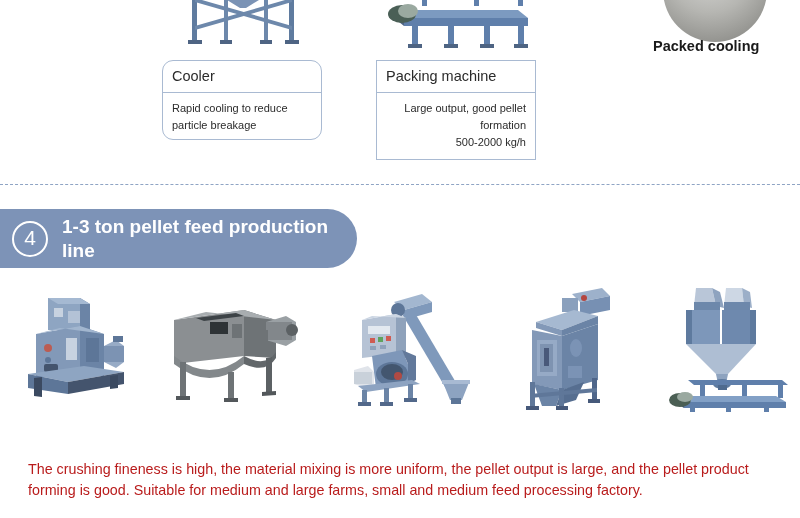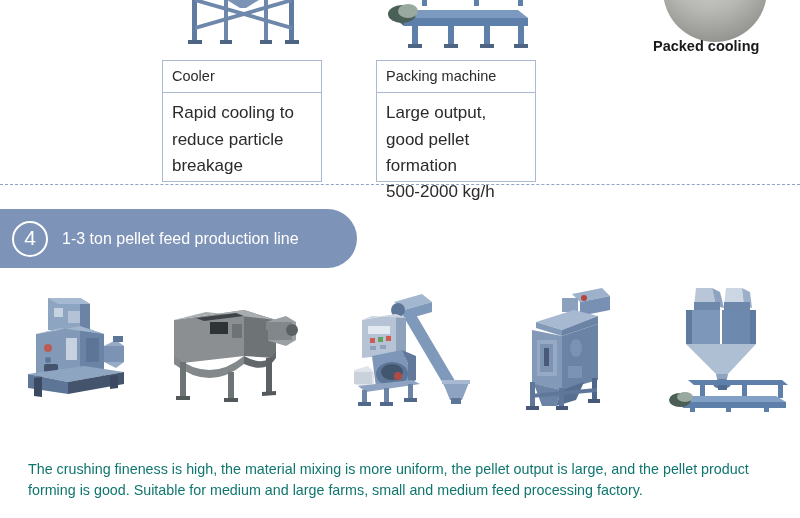--- a/index.html
+++ b/index.html
@@ -22,21 +22,21 @@
     background: #ffffff;
   }
   .info-box-title {
     border-bottom: 1px solid #a9bad2;
     font-size: 14.5px;
     color: #2b2b2b;
     padding: 7px 9px 7px 9px;
     line-height: 1.2;
   }
   .info-box-body {
-    font-size: 17px;
+    font-size: 11px;
     color: #2b2b2b;
     padding: 7px 9px 6px 9px;
     line-height: 1.55;
   }
 
   .packed-label {
     position: absolute;
     font-size: 14.5px;
     font-weight: bold;
     color: #1a1a1a;
@@ -70,32 +70,32 @@
     font-size: 21px;
     display: flex;
     align-items: center;
     justify-content: center;
     flex: 0 0 auto;
     line-height: 1;
     padding-bottom: 2px;
   }
   .banner-text { margin-left: 14px; color: #ffffff; }
   .banner-line1 { font-size: 14.5px; line-height: 1.25; }
-  .banner-line2 { font-size: 16px; line-height: 1.25; }
+  .banner-line2 { font-size: 19px; line-height: 1.25; font-weight: bold; }
 
   
   .row-machines { position: absolute; left: 0; top: 280px; width: 800px; height: 140px; }
 
   
   .bottom-para {
     position: absolute;
     left: 28px; top: 459px;
     width: 742px;
     font-size: 14.3px;
-    color: #0f766e;
+    color: #b91c1c;
     line-height: 1.5;
   }
 
   svg { display: block; overflow: visible; }
 </style>
 </head>
 <body>
 
 <div id="root">
 
@@ -148,28 +148,28 @@
           <radialGradient id="pp" cx="45%" cy="30%" r="75%">
             <stop offset="0%" stop-color="#d9d9d7"></stop>
             <stop offset="55%" stop-color="#b6b6b2"></stop>
             <stop offset="100%" stop-color="#8e8e8a"></stop>
           </radialGradient>
         </defs>
         <circle cx="52" cy="38" r="52" fill="url(#pp)"></circle>
       </svg>
     </div>
 
-    <div class="info-box" style="left:162px; top:60px; width:160px; height:122px;">
+    <div class="info-box" style="left:162px; top:60px; width:160px; height:80px;border-radius:11px;">
       <div class="info-box-title">Cooler</div>
       <div class="info-box-body">Rapid cooling to reduce particle breakage</div>
     </div>
 
-    <div class="info-box" style="left:376px; top:60px; width:160px; height:122px;">
+    <div class="info-box" style="left:376px; top:60px; width:160px; height:100px;">
       <div class="info-box-title">Packing machine</div>
-      <div class="info-box-body" style="white-space:pre-line;">Large output, good pellet formation
+      <div class="info-box-body" style="white-space:pre-line;text-align:right;">Large output, good pellet formation
 500-2000 kg/h</div>
     </div>
 
     <div class="packed-label" style="left:653px; top:38px;">Packed cooling</div>
   </div>
 
   <div class="divider"></div>
 
   <div class="banner">
     <div class="banner-num">4</div>

